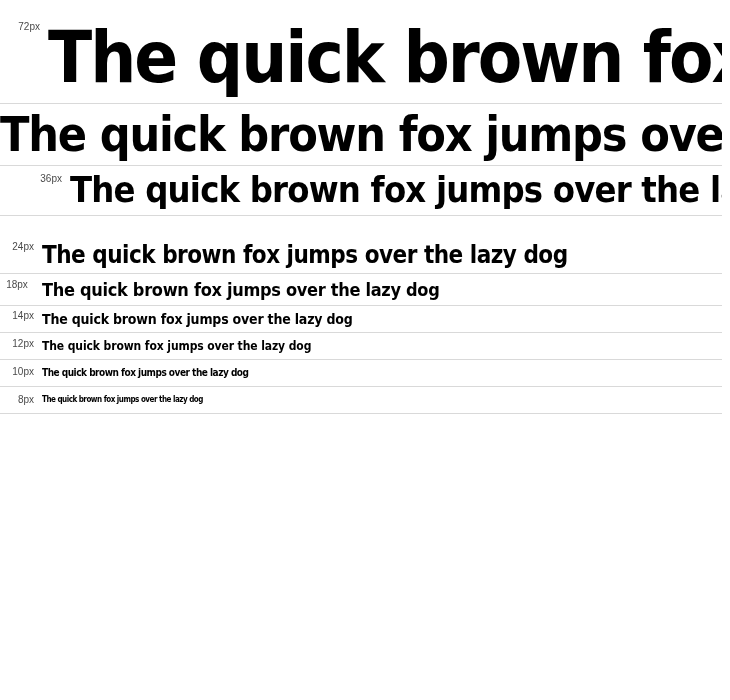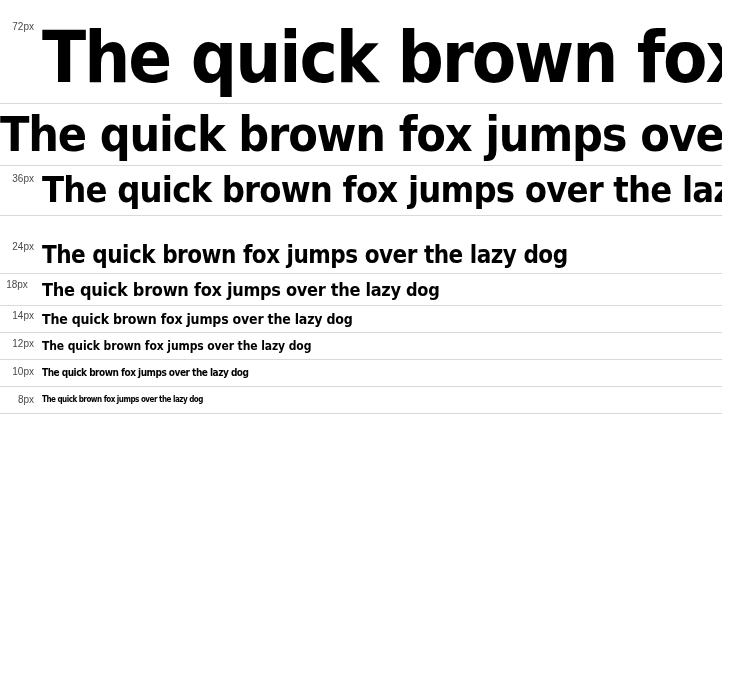--- a/index.html
+++ b/index.html
@@ -48,28 +48,28 @@
     font-weight: bold;
     font-stretch: condensed;
     color: #000000;
     white-space: nowrap;
     overflow: hidden;
     letter-spacing: -0.5px;
   }
 
   
   .r72 { height: 104px; }
-  .r72 .size-label { padding-bottom: 70px; }
+  .r72 .size-label { padding-bottom: 70px; margin-left: 6px; }
   .r72 .sample { font-size: 72px; line-height: 80px; margin-bottom: 6px; letter-spacing: -2px; }
 
   .r48 { height: 62px; }
   .r48 .size-label { padding-bottom: 42px; }
   .r48 .sample { font-size: 48px; line-height: 54px; margin-bottom: 4px; letter-spacing: -1.2px; }
 
-  .r36 { height: 50px; }
+  .r36 { height: 50px; padding-left: 28px; }
   .r36 .size-label { padding-bottom: 30px; }
   .r36 .sample { font-size: 36px; line-height: 42px; margin-bottom: 4px; letter-spacing: -0.8px; }
 
   .r24 { height: 38px; margin-top: 20px; }
   .r24 .size-label { padding-bottom: 20px; }
   .r24 .sample { font-size: 24px; line-height: 28px; margin-bottom: 4px; letter-spacing: -0.5px; }
 
   .r18 { height: 32px; }
   .r18 .size-label { padding-bottom: 14px; text-align: center; }
   .r18 .sample { font-size: 18px; line-height: 22px; margin-bottom: 4px; letter-spacing: -0.3px; }

